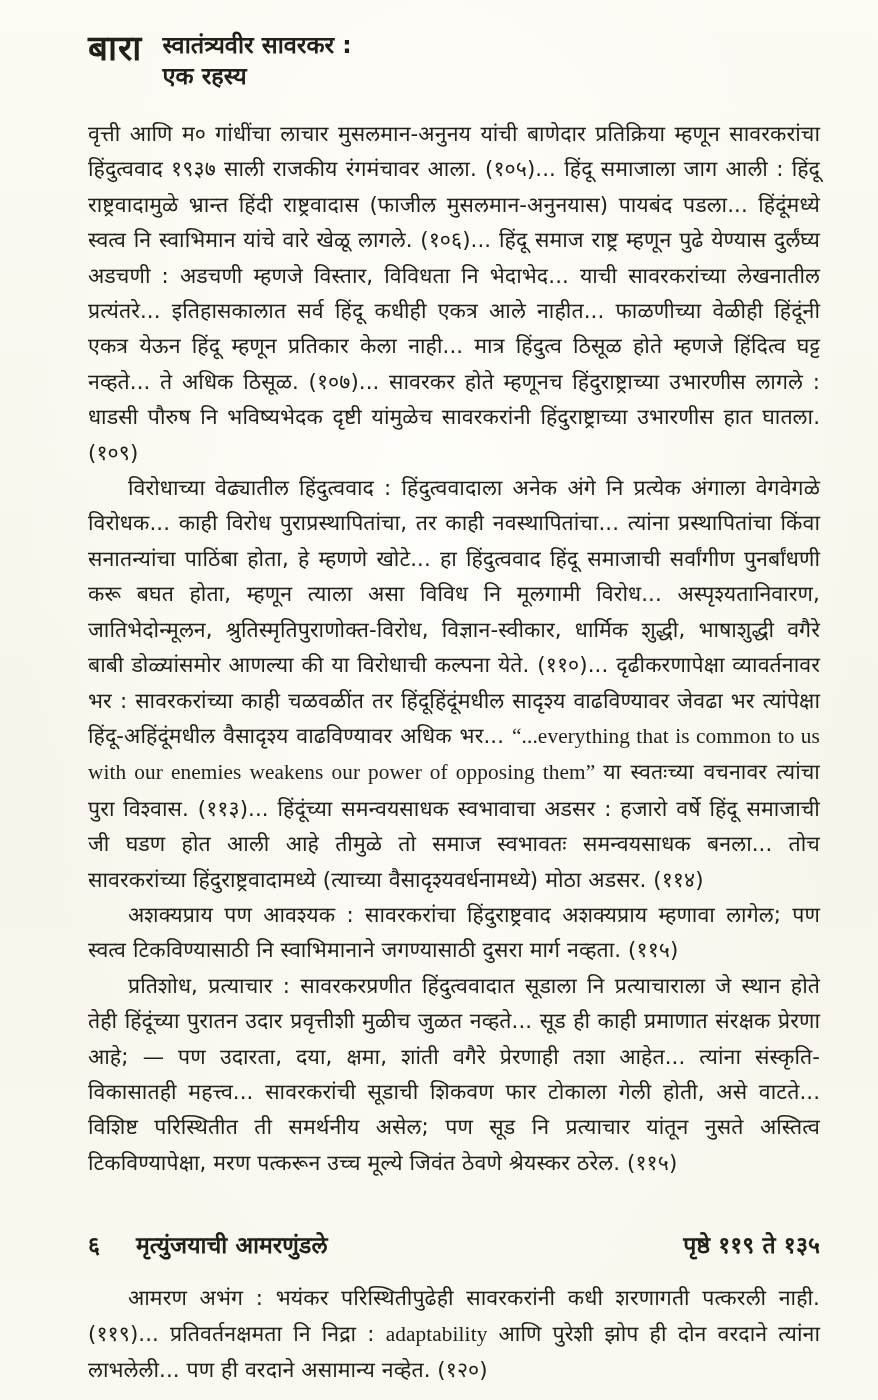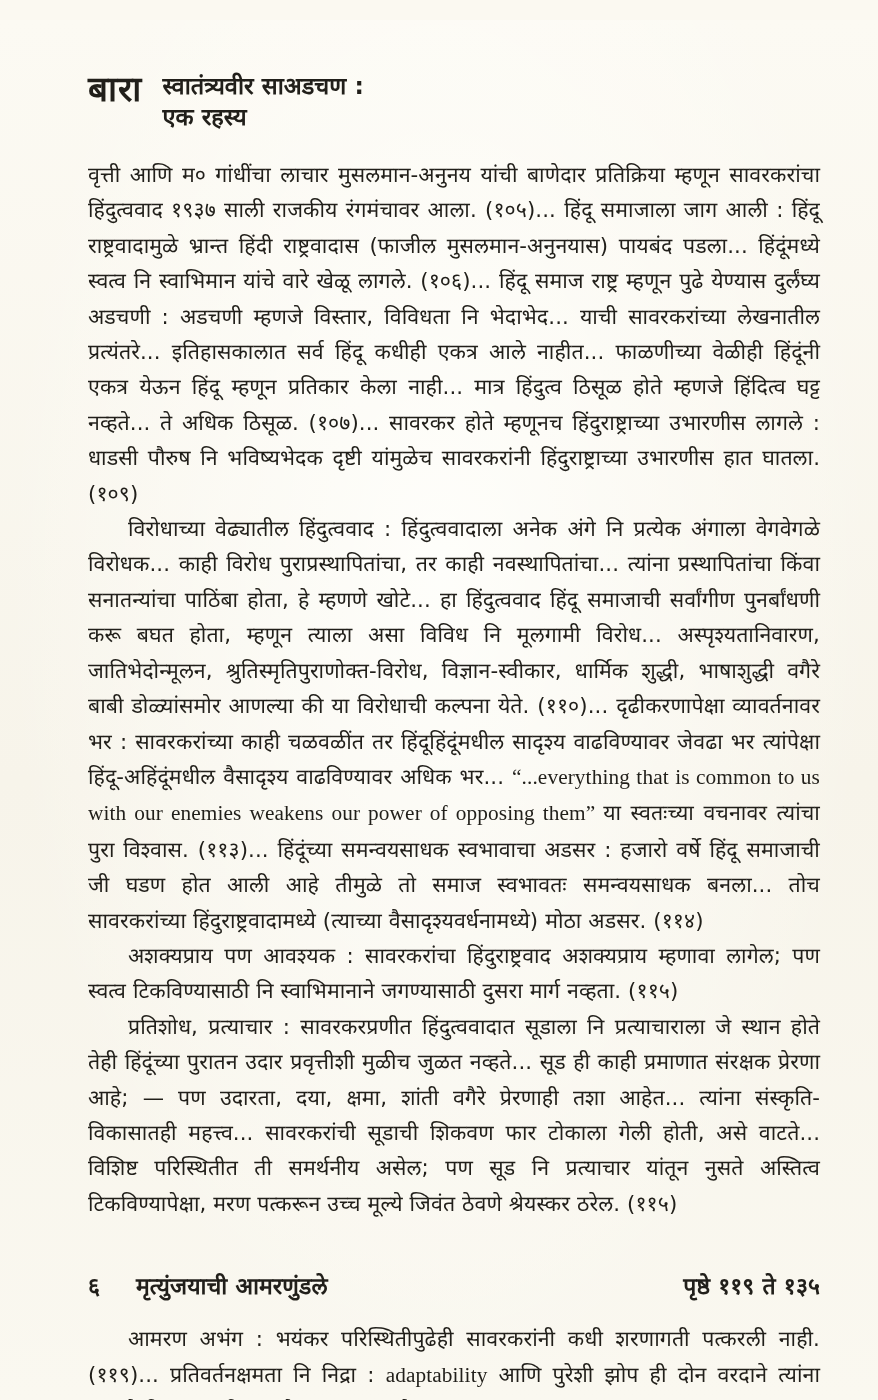--- a/index.html
+++ b/index.html
@@ -11,26 +11,25 @@
     height: 1400px;
     position: relative;
     overflow: hidden;
     background: var(--paper, #fbf9f1);
     font-family: "DejaVu Sans", "Liberation Sans", sans-serif;
   }
   .page {
     position: absolute;
     inset: 0;
     box-sizing: border-box;
-    padding: 49px 58px 0 88px;
+    padding: 28px 58px 0 88px;
     background:
       radial-gradient(ellipse at 50% 40%, rgba(255,255,252,0.9) 0%, rgba(255,255,252,0) 70%),
       linear-gradient(180deg, #fcfaf3 0%, #f7f4ea 55%, #faf8f0 100%);
     color: var(--ink, #211f1a);
-    margin-top: 20px;
   }
   .header {
     display: flex;
     align-items: flex-start;
     margin-bottom: 24px;
   }
   .chapter-num {
     font-size: 35px;
     font-weight: 700;
     line-height: 40px;
@@ -67,21 +66,21 @@
   .tail { margin-top: 20px; }
 </style>
 </head>
 <body style="--paper: #fbf9f1; --ink: #211f1a;">
 
 <div class="page">
 
   <div class="header">
     <div class="chapter-num">बारा</div>
     <div class="chapter-title">
-      <div>स्वातंत्र्यवीर साअडचण :</div>
+      <div>स्वातंत्र्यवीर सावरकर :</div>
       <div>एक रहस्य</div>
     </div>
   </div>
 
   <div class="body-text">
 
     <div>
         <p class="para"><span>वृत्ती आणि म० गांधींचा लाचार मुसलमान-अनुनय यांची बाणेदार प्रतिक्रिया म्हणून सावरकरांचा हिंदुत्ववाद १९३७ साली राजकीय रंगमंचावर आला. (१०५)... </span><span class="it">हिंदू समाजाला जाग आली : </span><span>हिंदू राष्ट्रवादामुळे भ्रान्त हिंदी राष्ट्रवादास (फाजील मुसलमान-अनुनयास) पायबंद पडला... हिंदूंमध्ये स्वत्व नि स्वाभिमान यांचे वारे खेळू लागले. (१०६)... </span><span class="it">हिंदू समाज राष्ट्र म्हणून पुढे येण्यास दुर्लंघ्य अडचणी : </span><span>अडचणी म्हणजे विस्तार, विविधता नि भेदाभेद... याची सावरकरांच्या लेखनातील प्रत्यंतरे... इतिहासकालात सर्व हिंदू कधीही एकत्र आले नाहीत... फाळणीच्या वेळीही हिंदूंनी एकत्र येऊन हिंदू म्हणून प्रतिकार केला नाही... मात्र हिंदुत्व ठिसूळ होते म्हणजे हिंदित्व घट्ट नव्हते... ते अधिक ठिसूळ. (१०७)... </span><span class="it">सावरकर होते म्हणूनच हिंदुराष्ट्राच्या उभारणीस लागले : </span><span>धाडसी पौरुष नि भविष्यभेदक दृष्टी यांमुळेच सावरकरांनी हिंदुराष्ट्राच्या उभारणीस हात घातला. (१०९)</span></p>
         <p class="para indent"><span class="it">विरोधाच्या वेढ्यातील हिंदुत्ववाद : </span><span>हिंदुत्ववादाला अनेक अंगे नि प्रत्येक अंगाला वेगवेगळे विरोधक... काही विरोध पुराप्रस्थापितांचा, तर काही नवस्थापितांचा... त्यांना प्रस्थापितांचा किंवा सनातन्यांचा पाठिंबा होता, हे म्हणणे खोटे... हा हिंदुत्ववाद हिंदू समाजाची सर्वांगीण पुनर्बांधणी करू बघत होता, म्हणून त्याला असा विविध नि मूलगामी विरोध... अस्पृश्यतानिवारण, जातिभेदोन्मूलन, श्रुतिस्मृतिपुराणोक्त-विरोध, विज्ञान-स्वीकार, धार्मिक शुद्धी, भाषाशुद्धी वगैरे बाबी डोळ्यांसमोर आणल्या की या विरोधाची कल्पना येते. (११०)... </span><span class="it">दृढीकरणापेक्षा व्यावर्तनावर भर : </span><span>सावरकरांच्या काही चळवळींत तर हिंदूहिंदूंमधील सादृश्य वाढविण्यावर जेवढा भर त्यांपेक्षा हिंदू-अहिंदूंमधील वैसादृश्य वाढविण्यावर अधिक भर... </span><span class="latin">“...everything that is common to us with our enemies weakens our power of opposing them” </span><span>या स्वतःच्या वचनावर त्यांचा पुरा विश्वास. (११३)... </span><span class="it">हिंदूंच्या समन्वयसाधक स्वभावाचा अडसर : </span><span>हजारो वर्षे हिंदू समाजाची जी घडण होत आली आहे तीमुळे तो समाज स्वभावतः समन्वयसाधक बनला... तोच सावरकरांच्या हिंदुराष्ट्रवादामध्ये (त्याच्या वैसादृश्यवर्धनामध्ये) मोठा अडसर. (११४)</span></p>
         <p class="para indent"><span class="it">अशक्यप्राय पण आवश्यक : </span><span>सावरकरांचा हिंदुराष्ट्रवाद अशक्यप्राय म्हणावा लागेल; पण स्वत्व टिकविण्यासाठी नि स्वाभिमानाने जगण्यासाठी दुसरा मार्ग नव्हता. (११५)</span></p>

